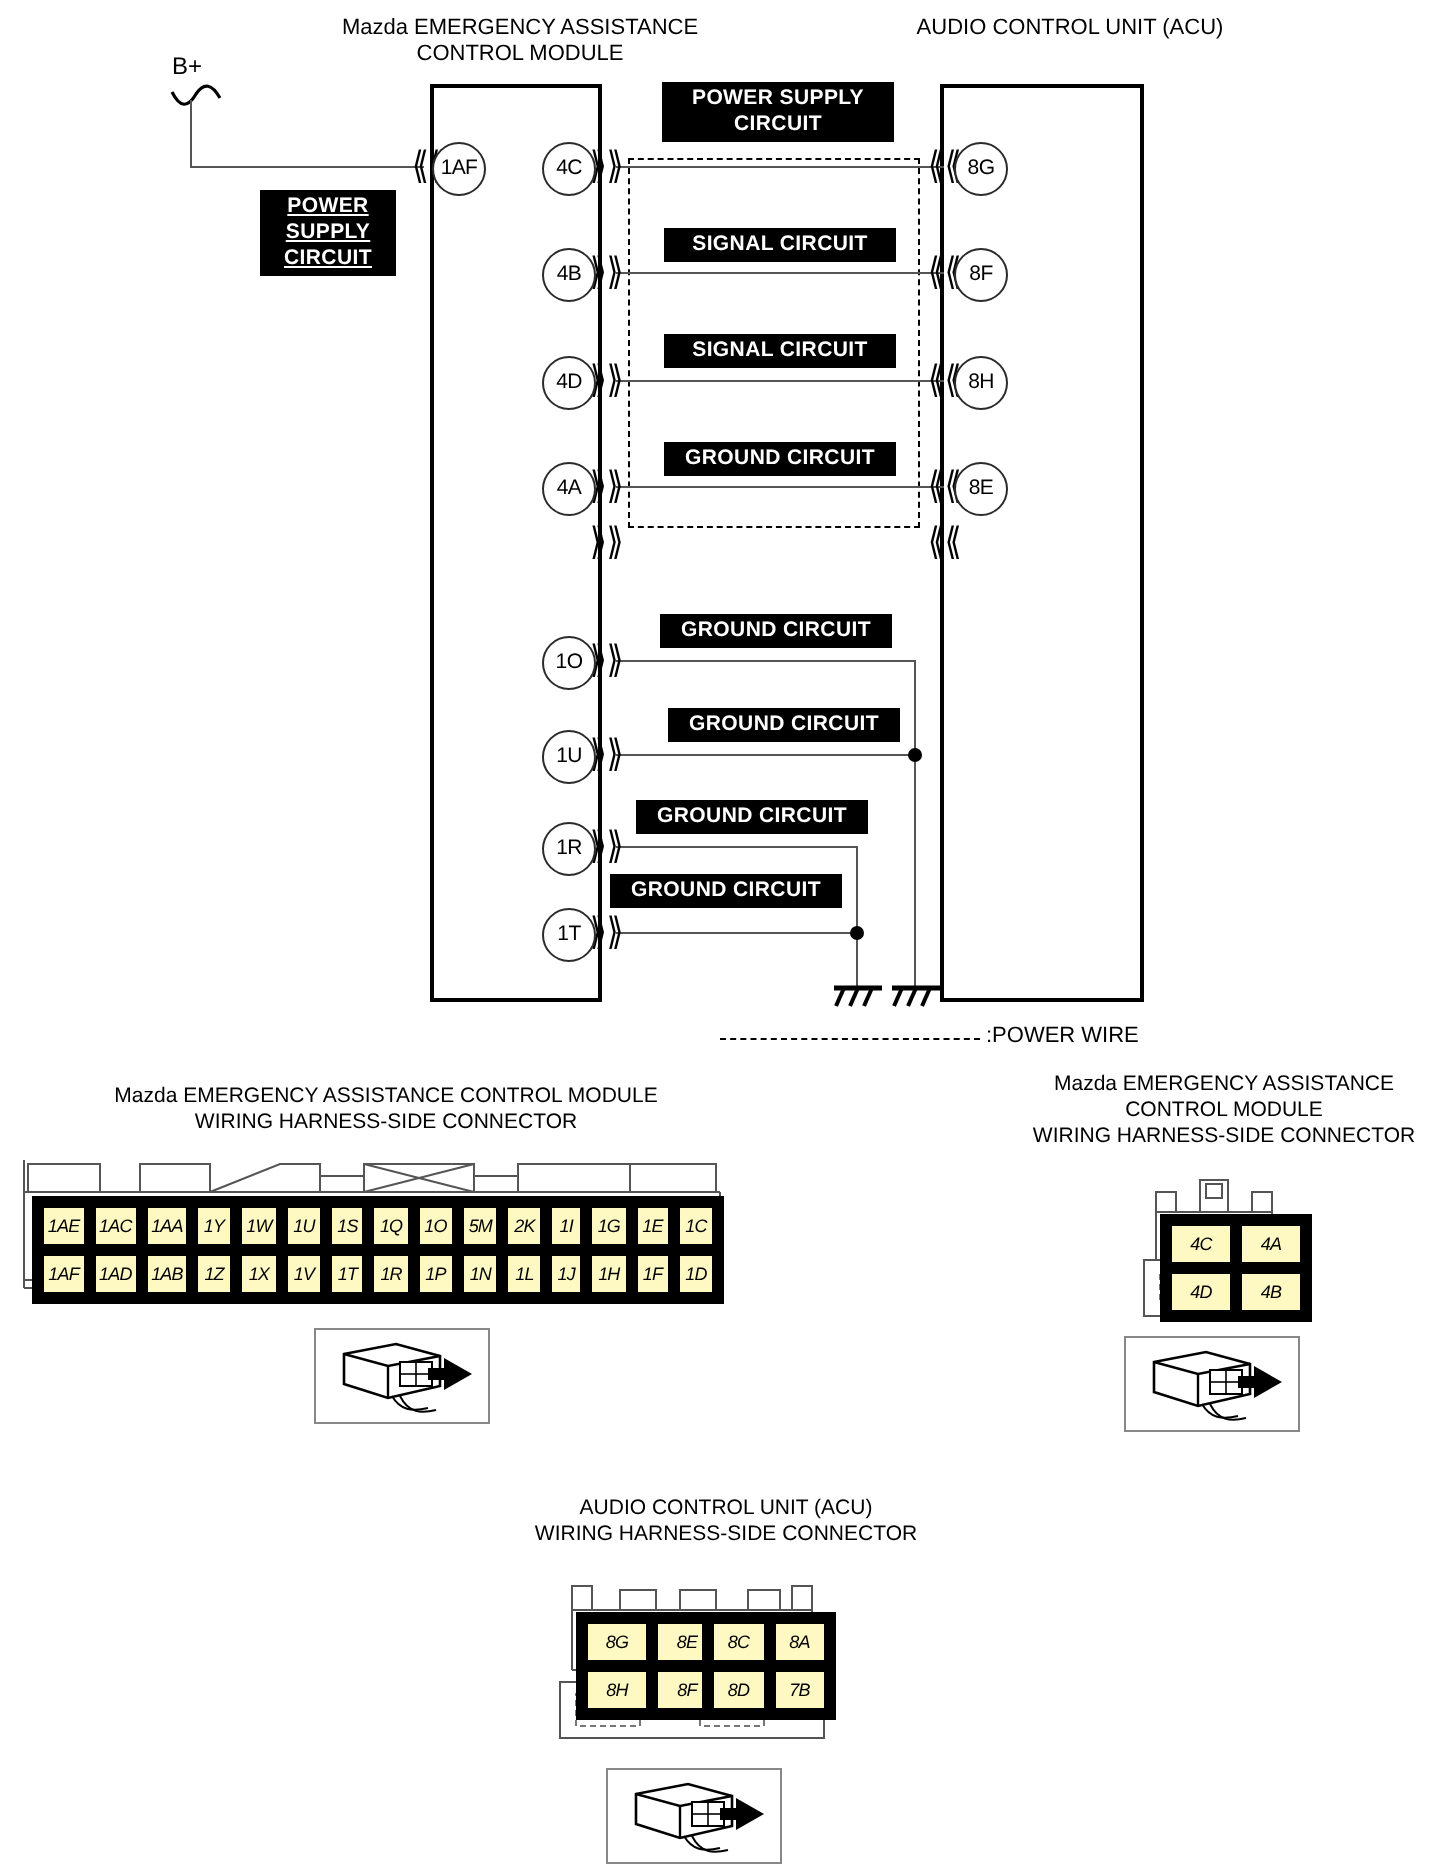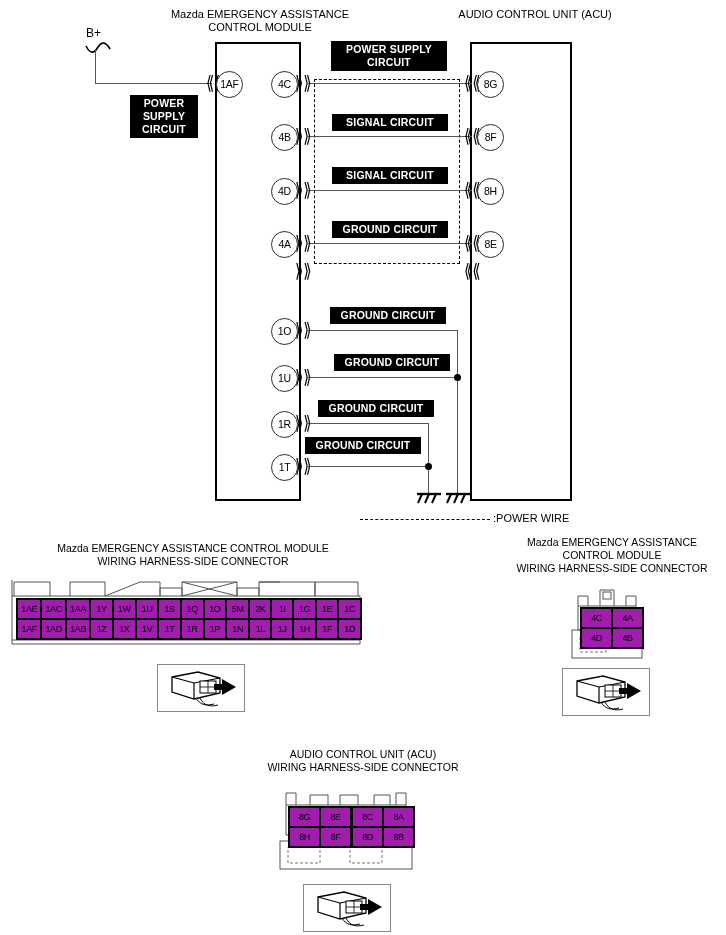--- a/index.html
+++ b/index.html
@@ -37,22 +37,22 @@
   .dot{position:absolute;width:7px;height:7px;background:#000;border-radius:50%;z-index:4;}
   
   .shieldbox{position:absolute;border:1.5px dashed #000;z-index:1;}
   .shieldline{position:absolute;border-top:1.6px dashed #000;height:0;}
   
   .gnd{position:absolute;z-index:5;}
   
   .conn{position:absolute;}
   .cgrid{border-collapse:collapse;}
   .cgrid td{
-    border:2px solid #000000;font-size:9px;text-align:center;
-    height:16px;background:#a21caf;color:#000;letter-spacing:-0.4px;
+    border:6px solid #000000;font-size:9px;text-align:center;
+    height:16px;background:#fef9c3;color:#000;letter-spacing:-0.4px;font-style:italic;
   }
   .plugimg{position:absolute;border:1.5px solid #888;background:#fff;}
   .caption{
     position:absolute;text-align:center;font-size:10.5px;line-height:13px;
     white-space:pre-line;
   }
   .sw-label{position:absolute;font-size:11px;}
   .bplus{position:absolute;font-size:12px;}
 </style>
 </head>
@@ -63,21 +63,21 @@
 <div class="ttl" style="left:420px;top:8px;width:230px;">AUDIO CONTROL UNIT (ACU)</div>
 
 <div class="bplus" style="left:86px;top:26px;">B+</div>
 <svg class="abs" style="left:84px;top:42px;" width="40" height="16">
   <path d="M2,4 C6,12 10,12 14,5 C18,-1 22,0 26,7" stroke="#000" stroke-width="1.6" fill="none"></path>
 </svg>
 
 <div class="wv" style="left:95px;top:50px;height:33px;"></div>
 <div class="wh" style="left:95px;top:83px;width:117px;"></div>
 
-<div class="clabel" style="left:130px;top:95px;width:56px;">POWER
+<div class="clabel" style="left:130px;top:95px;width:56px;text-decoration:underline;">POWER
 SUPPLY
 CIRCUIT</div>
 
 <div class="unitbox" style="left:215px;top:42px;width:82px;height:455px;"></div>
 
 <div class="unitbox" style="left:470px;top:42px;width:98px;height:455px;"></div>
 
 <div class="pin" style="left:216px;top:71px;">1AF</div>
 <div class="chev" style="left:206px;top:76px;">⟪⟪</div>
 
@@ -312,21 +312,21 @@
   </tbody>
     </table>
   <table class="cgrid" style="position:absolute;left:73px;top:21px;">
     <tbody>
         <tr>
       <td style="width:27px">8C</td>
       <td style="width:27px">8A</td>
     </tr>
     <tr>
       <td>8D</td>
-      <td>8B</td>
+      <td>7B</td>
     </tr>
   </tbody>
     </table>
 </div>
 
 <div class="plugimg" style="left:303px;top:884px;width:86px;height:46px;">
   <svg width="86" height="46">
     <path d="M14,12 L40,7 L62,13 L62,28 L36,34 L14,27 Z" fill="#fff" stroke="#000" stroke-width="1.3"></path>
     <path d="M14,12 L36,18 L62,13" fill="none" stroke="#000" stroke-width="1.2"></path>
     <path d="M36,18 L36,34" fill="none" stroke="#000" stroke-width="1.2"></path>

